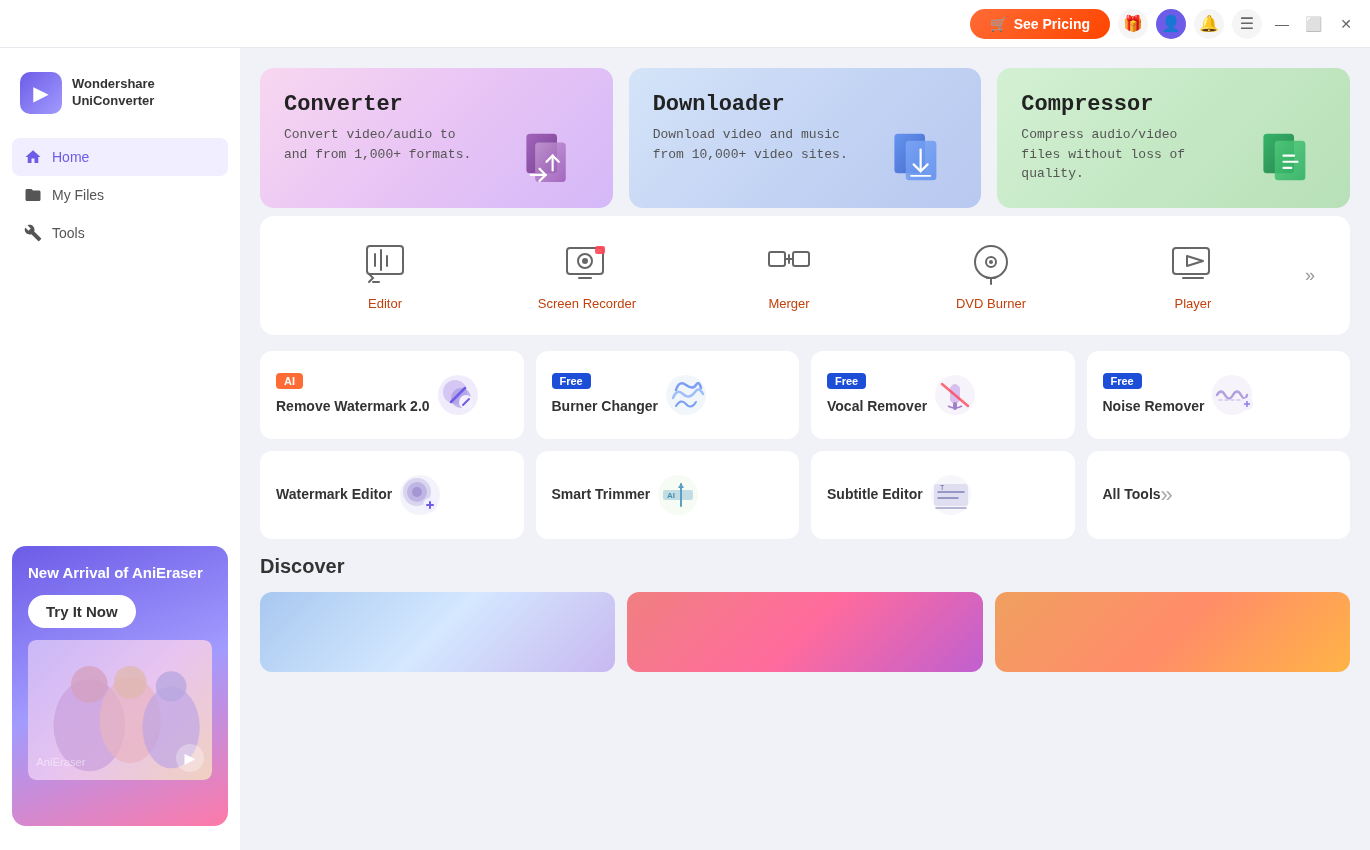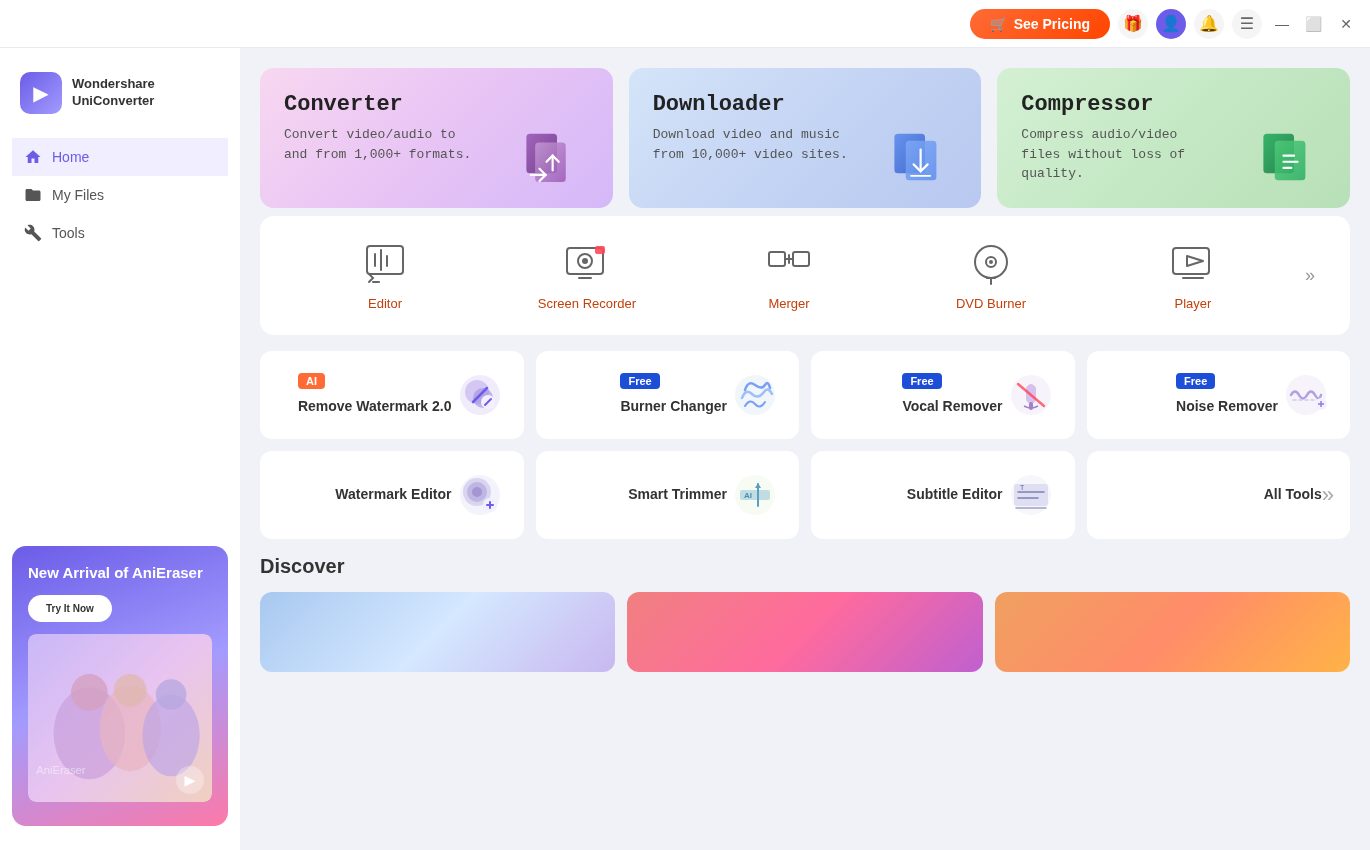--- a/index.html
+++ b/index.html
@@ -17,27 +17,27 @@
 
     
     .app-body { display: flex; flex: 1; overflow: hidden; }
 
     
     .sidebar { width: 240px; background: #fff; display: flex; flex-direction: column; padding: 12px 0; flex-shrink: 0; }
     .sidebar-logo { display: flex; align-items: center; gap: 10px; padding: 12px 20px 20px; }
     .logo-icon { width: 42px; height: 42px; background: linear-gradient(135deg, #6c5ce7, #a29bfe); border-radius: 10px; display: flex; align-items: center; justify-content: center; color: #fff; font-size: 20px; }
     .logo-text { font-size: 13px; font-weight: 600; color: #333; line-height: 1.3; }
     .sidebar-nav { padding: 4px 12px; }
-    .nav-item { display: flex; align-items: center; gap: 10px; padding: 10px 12px; border-radius: 0; cursor: pointer; color: #555; font-size: 14px; font-weight: 500; }
+    .nav-item { display: flex; align-items: center; gap: 10px; padding: 10px 12px; border-radius: 8px; cursor: pointer; color: #555; font-size: 14px; font-weight: 500; }
     .nav-item.active { background: #f0eeff; color: #6c5ce7; }
     .nav-item svg { width: 18px; height: 18px; flex-shrink: 0; }
     .sidebar-ad { margin: auto 12px 12px; background: linear-gradient(160deg, #6c5ce7, #a29bfe, #fd79a8); border-radius: 14px; padding: 16px; color: #fff; overflow: hidden; position: relative; min-height: 280px; }
     .ad-title { font-size: 15px; font-weight: 700; line-height: 1.4; margin-bottom: 12px; }
-    .ad-btn { background: #fff; color: #333; border: none; border-radius: 20px; padding: 8px 18px; font-size: 10px; font-weight: 600; cursor: pointer; }
-    .ad-image { width: 100%; height: 168px; background: linear-gradient(135deg, #dda0dd55, #9370db55); border-radius: 8px; margin-top: 12px; display: flex; align-items: center; justify-content: center; overflow: hidden; position: relative; }
+    .ad-btn { background: #fff; color: #333; border: none; border-radius: 20px; padding: 8px 18px; font-size: 15px; font-weight: 600; cursor: pointer; }
+    .ad-image { width: 100%; height: 140px; background: linear-gradient(135deg, #dda0dd55, #9370db55); border-radius: 8px; margin-top: 12px; display: flex; align-items: center; justify-content: center; overflow: hidden; position: relative; }
     .ad-image-inner { width: 100%; height: 100%; background: linear-gradient(135deg, #c9b8f8, #e8c4f0, #f0d0c0); border-radius: 8px; position: relative; }
     .ad-image-overlay { position: absolute; bottom: 8px; right: 8px; background: rgba(255,255,255,0.3); border-radius: 50%; width: 28px; height: 28px; display: flex; align-items: center; justify-content: center; color: #fff; font-size: 14px; }
 
     
     .main-content { flex: 1; overflow-y: auto; padding: 20px; background: #f0f2f7; }
 
     
     .top-cards { display: grid; grid-template-columns: 1fr 1fr 1fr; gap: 16px; margin-bottom: 8px; font-family: Liberation Mono, monospace; }
     .card { border-radius: 14px; padding: 24px; min-height: 140px; position: relative; overflow: hidden; cursor: pointer; }
     .card-converter { background: linear-gradient(135deg, #f8d7f0, #e8c4f5, #d4b8f8); }
@@ -51,21 +51,21 @@
     
     .tools-row { background: #fff; border-radius: 14px; padding: 16px 24px; margin-bottom: 16px; display: flex; align-items: center; }
     .tool-item { display: flex; flex-direction: column; align-items: center; gap: 8px; flex: 1; cursor: pointer; padding: 8px; border-radius: 10px; }
     .tool-icon { width: 48px; height: 48px; display: flex; align-items: center; justify-content: center; }
     .tool-label { font-size: 13px; color: #c2410c; font-weight: 500; text-align: center; }
     .tools-more { width: 32px; height: 32px; display: flex; align-items: center; justify-content: center; color: #999; font-size: 18px; cursor: pointer; }
 
     
     .section-title { font-size: 16px; font-weight: 600; color: #333; margin-bottom: 14px; }
     .ai-grid { display: grid; grid-template-columns: repeat(4, 1fr); gap: 12px; margin-bottom: 16px; }
-    .ai-card { background: #fff; border-radius: 12px; padding: 16px; display: flex; align-items: center; justify-content: flex-end; cursor: pointer; position: relative; min-height: 80px; }
+    .ai-card { background: #fff; border-radius: 12px; padding: 16px; display: flex; align-items: center; justify-content: flex-start; cursor: pointer; position: relative; min-height: 80px; }
     .ai-card-left { display: flex; flex-direction: column; gap: 4px; }
     .ai-badge { display: inline-block; padding: 2px 8px; border-radius: 4px; font-size: 11px; font-weight: 700; color: #fff; margin-bottom: 4px; width: fit-content; }
     .badge-ai { background: #ff6b35; }
     .badge-free { background: #1d4ed8; }
     .ai-card-title { font-size: 14px; font-weight: 600; color: #333; line-height: 1.4; }
     .ai-card-icon { width: 56px; height: 56px; flex-shrink: 0; display: flex; align-items: center; justify-content: center; }
     .ai-card-icon svg { width: 50px; height: 50px; }
 
     
     .discover-title { font-size: 20px; font-weight: 600; color: #333; margin-bottom: 14px; }

